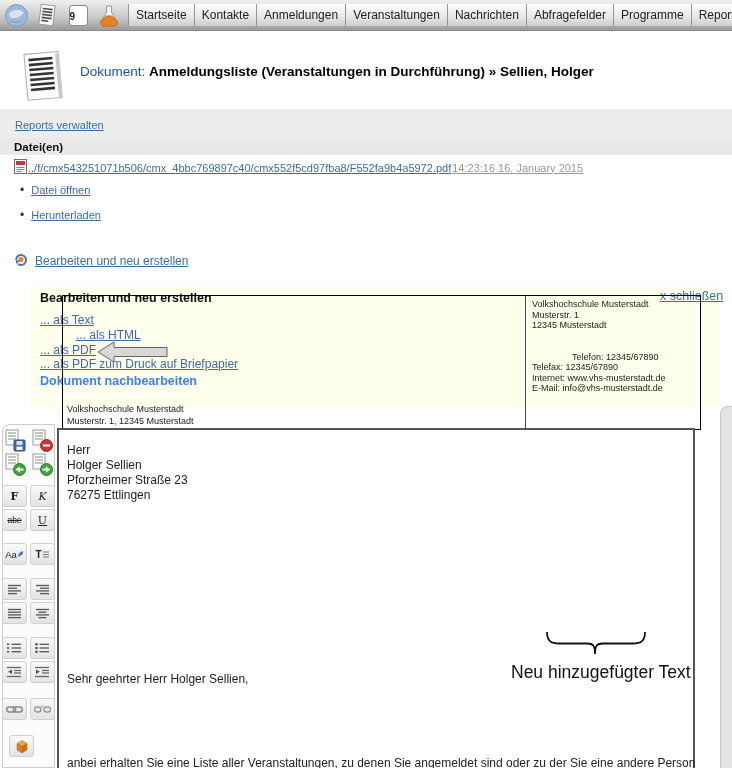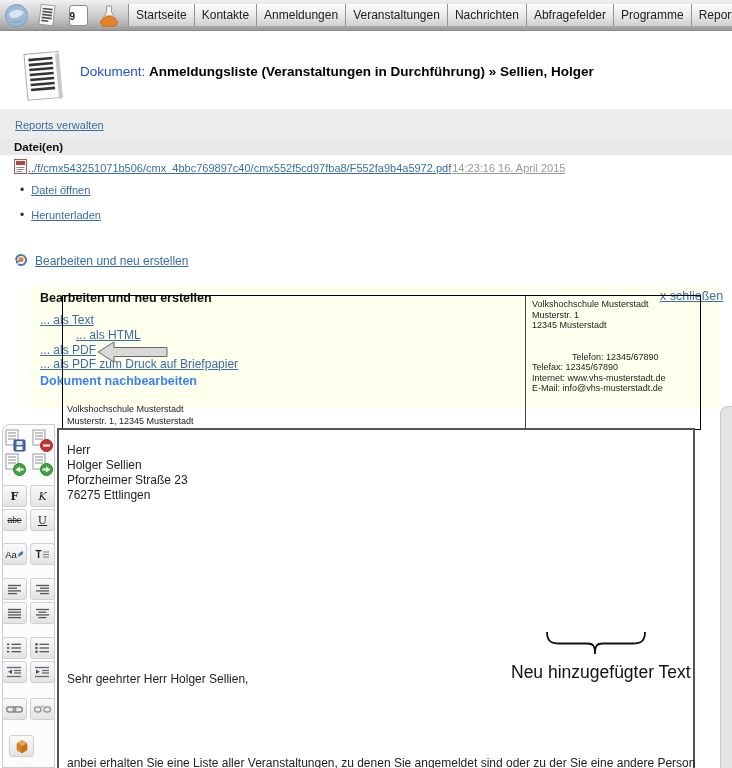--- a/index.html
+++ b/index.html
@@ -163,21 +163,21 @@
     <span>
       <svg width="13" height="15">
           <rect x="0.5" y="0.5" width="12" height="14" fill="#fff" stroke="#b05555"></rect>
           <rect x="2" y="2" width="9" height="4" fill="#c23b3b"></rect>
           <line x1="2.5" y1="8.5" x2="10.5" y2="8.5" stroke="#888"></line>
           <line x1="2.5" y1="10.5" x2="10.5" y2="10.5" stroke="#888"></line>
           <line x1="2.5" y1="12.5" x2="8" y2="12.5" stroke="#888"></line>
         </svg>
     </span>
     <span class="lnk">../f/cmx543251071b506/cmx_4bbc769897c40/cmx552f5cd97fba8/F552fa9b4a5972.pdf</span>
-    <span class="gray" style="text-decoration:underline;">14:23:16 16. April 2015</span>
+    <span class="gray" style="text-decoration:underline;">14:23:16 16. January 2015</span>
   </div>
   <div class="bullet-row" style="top:183px;">
     <span class="lnk">Datei öffnen</span>
   </div>
   <div class="bullet-row" style="top:208px;">
     <span class="lnk">Herunterladen</span>
   </div>
 
   <div class="edit-row">
     <span>

